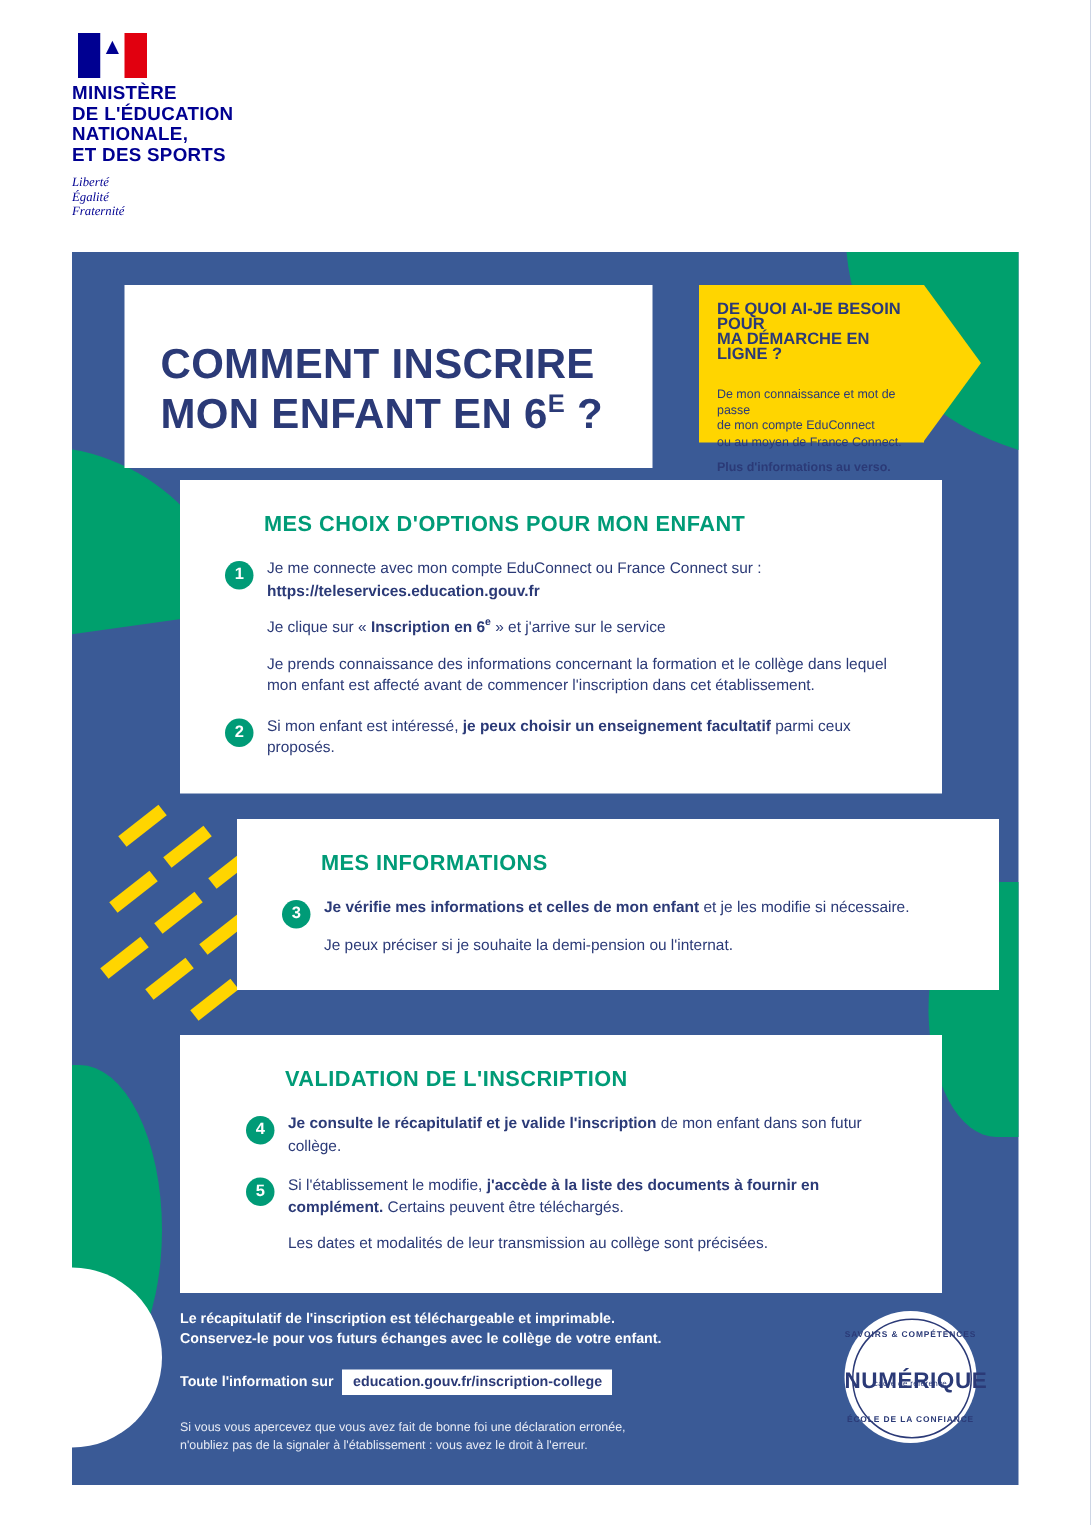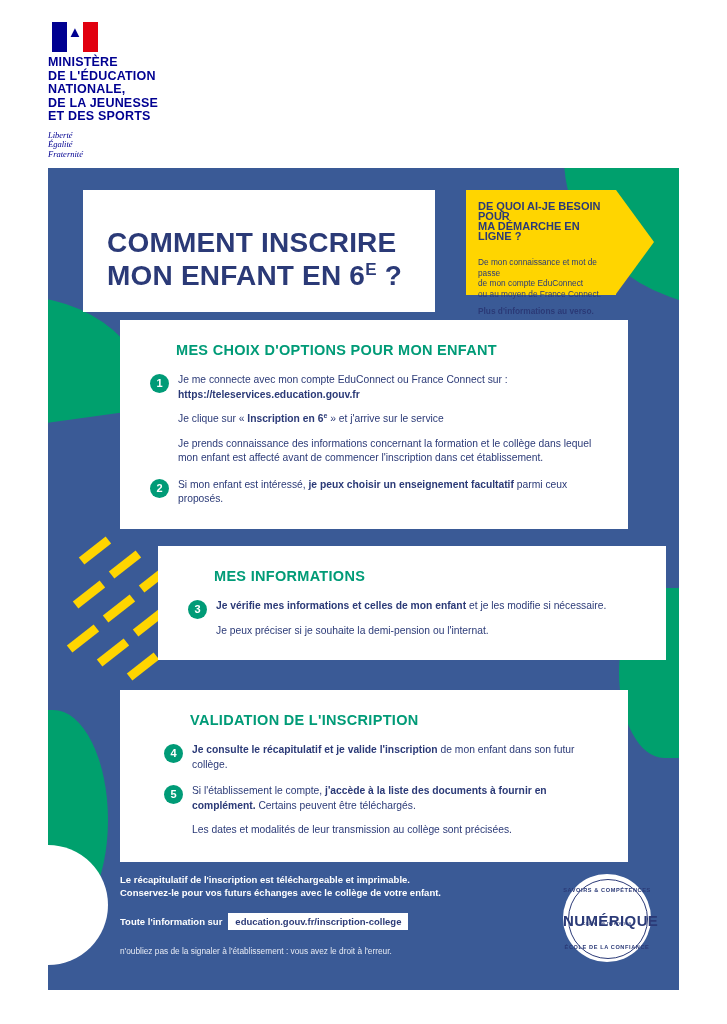--- a/index.html
+++ b/index.html
@@ -343,21 +343,20 @@
       <div class="bleu"></div>
         <div class="blanc"></div>
         <div class="rouge"></div>
       <div class="marianne-glyph">▲</div>
     </div>
   </div>
   <div class="ministry-name">
     <div>MINISTÈRE</div>
     <div>DE L'ÉDUCATION</div>
     <div>NATIONALE,</div>
-    <div>DE LA JEUNESSE</div>
     <div>ET DES SPORTS</div>
   </div>
   <div class="devise">
     <div>Liberté</div>
     <div>Égalité</div>
     <div>Fraternité</div>
   </div>
 </div>
 
 <div class="poster">
@@ -453,37 +452,38 @@
         <p>
           <span class="b">Je consulte le récapitulatif et je valide l'inscription</span><span> de mon enfant dans son futur collège.</span>
         </p>
       </div>
     </div>
 
     <div class="step">
       <div class="bullet">5</div>
       <div class="step-text">
         <p>
-          <span>Si l'établissement le compte, </span><span class="b">j'accède à la liste des documents à fournir en complément.</span><span> Certains peuvent être téléchargés.</span>
+          <span>Si l'établissement le modifie, </span><span class="b">j'accède à la liste des documents à fournir en complément.</span><span> Certains peuvent être téléchargés.</span>
         </p>
         <p>Les dates et modalités de leur transmission au collège sont précisées.</p>
       </div>
     </div>
   </div>
 
   <div class="footer">
     <div class="f-bold">
       <div>Le récapitulatif de l'inscription est téléchargeable et imprimable.</div>
       <div>Conservez-le pour vos futurs échanges avec le collège de votre enfant.</div>
     </div>
     <div class="f-link-row">
       <span class="f-link-label">Toute l'information sur</span>
       <span class="f-link-box">education.gouv.fr/inscription-college</span>
     </div>
     <div class="f-note">
+      <div>Si vous vous apercevez que vous avez fait de bonne foi une déclaration erronée,</div>
       <div>n'oubliez pas de la signaler à l'établissement : vous avez le droit à l'erreur.</div>
     </div>
   </div>
 
   <div class="seal">
     <div class="ring"></div>
     <div class="arc-top">SAVOIRS &amp; COMPÉTENCES</div>
     <div class="seal-mid">NUMÉRIQUE</div>
     <div class="seal-sub">cadre de référence</div>
     <div class="arc-bottom">ÉCOLE DE LA CONFIANCE</div>

